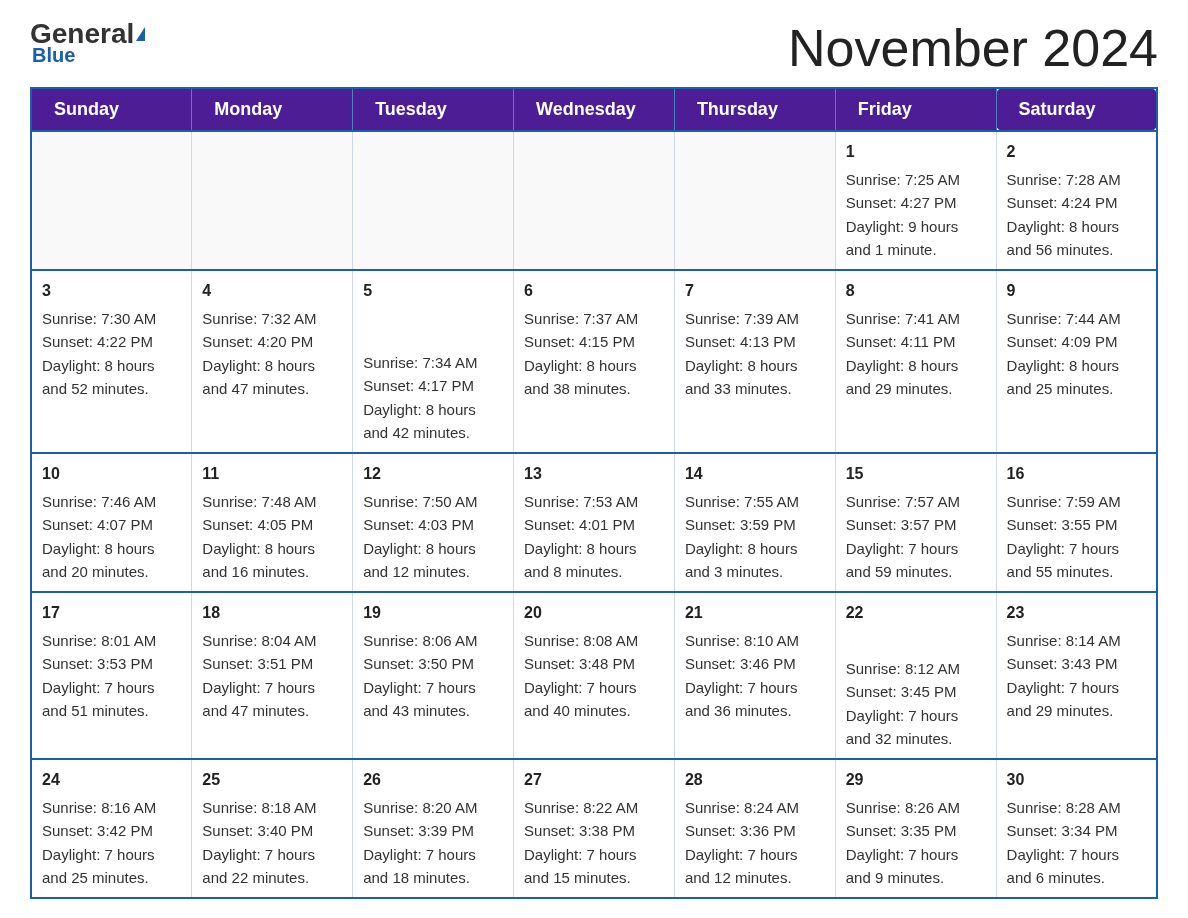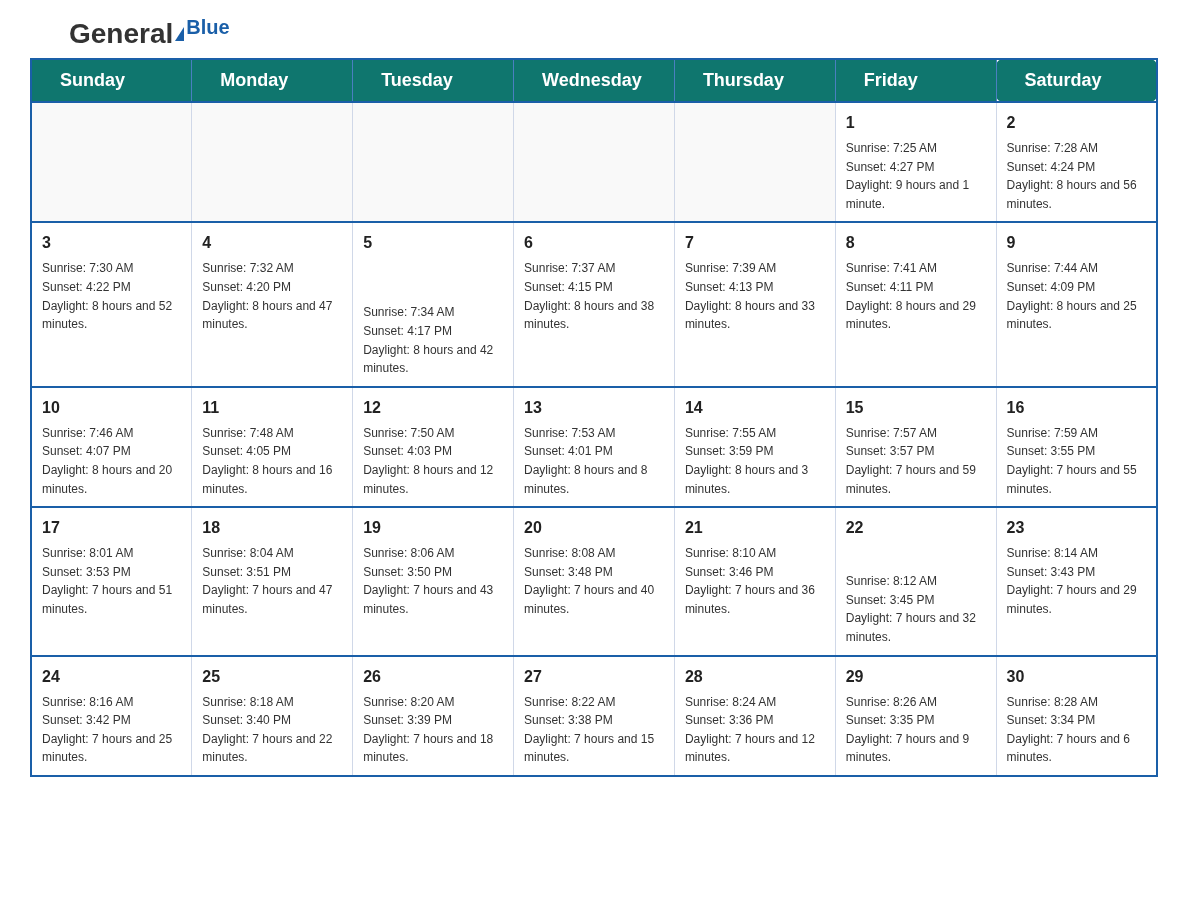--- a/index.html
+++ b/index.html
@@ -11,23 +11,22 @@
       padding: 20px 30px;
     }
     .header-area {
       display: flex;
       justify-content: space-between;
       align-items: flex-start;
       margin-bottom: 10px;
     }
     .logo {
       display: flex;
-      flex-direction: row;
+      flex-direction: column;
       align-items: flex-start;
-      margin-left: 39px;
     }
     .logo-text {
       font-size: 28px;
       font-weight: bold;
       color: #333;
       line-height: 1;
     }
     .logo-triangle {
       display: inline-block;
       width: 0;
@@ -57,25 +56,25 @@
       font-size: 22px;
       color: #444;
       margin-top: 4px;
     }
     .calendar-table {
       width: 100%;
       border-collapse: collapse;
       border: 2px solid #1a5fa8;
     }
     .calendar-table thead tr th {
-      background-color: #0f766e;
+      background-color: #4c1d95;
       color: #fff;
       font-size: 18px;
       font-weight: bold;
-      padding: 10px 28px;
+      padding: 10px 22px;
       text-align: left;
       border-right: 1px solid #4a7fc0;
     }
     .calendar-table thead tr th:last-child {
       border-right: none;
       border-radius: 7px;
     }
     .calendar-table tbody tr {
       border-top: 2px solid #1a5fa8;
     }
@@ -93,40 +92,41 @@
       border-right: none;
     }
     .day-number {
       font-size: 16px;
       font-weight: bold;
       color: #222;
       margin-bottom: 4px;
       display: block;
     }
     .day-info {
-      font-size: 12px;
+      font-size: 15px;
       color: #333;
       line-height: 1.55;
     }
     .empty-cell {
       background: #f9f9f9;
     }
   </style>
 </head>
 <body>
 
 <div class="header-area">
   <div class="logo">
     <div style="display:flex;align-items:center;">
       <span class="logo-text">General</span>
       <span class="logo-triangle"></span>
     </div>
     <span class="logo-blue-label">Blue</span>
   </div>
   <div class="title-area">
+    <div class="month-title">November 2024</div>
   </div>
 </div>
 
 <table class="calendar-table">
   <thead>
     <tr>
     <th>Sunday</th>
         <th>Monday</th>
         <th>Tuesday</th>
         <th>Wednesday</th>

